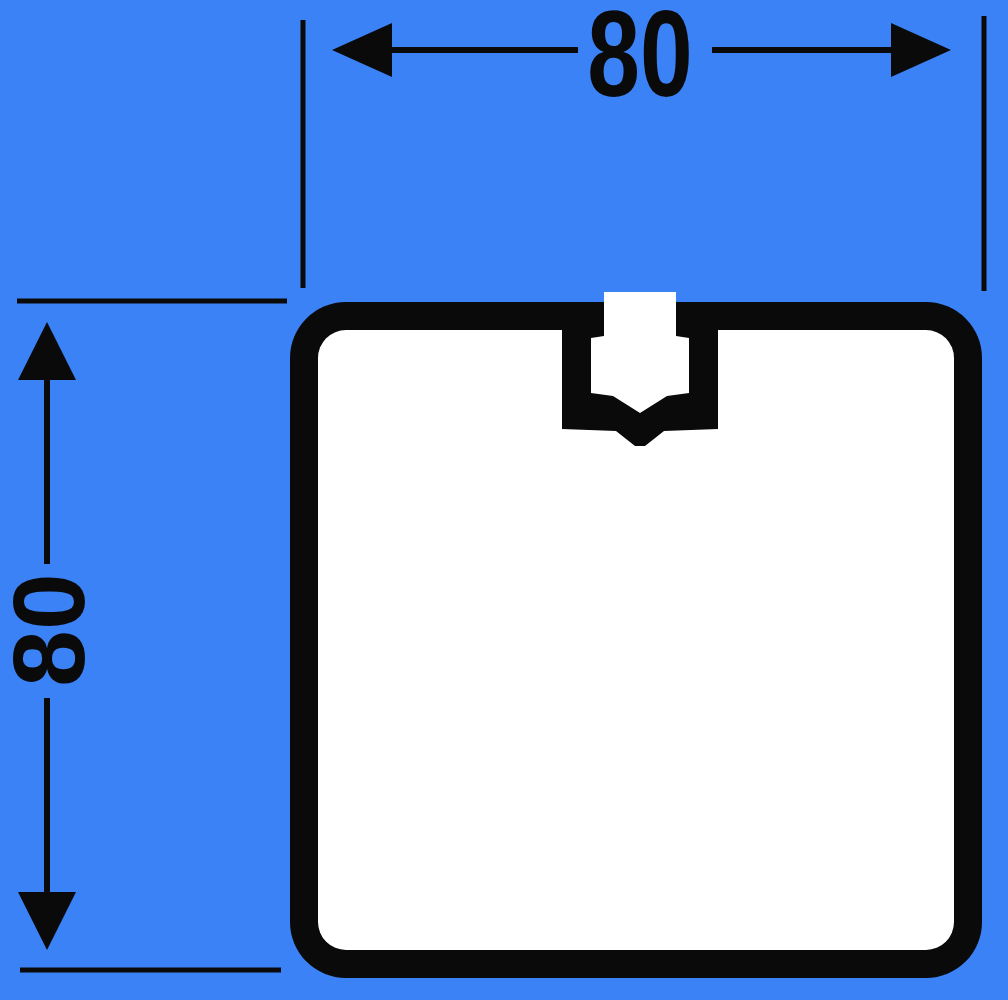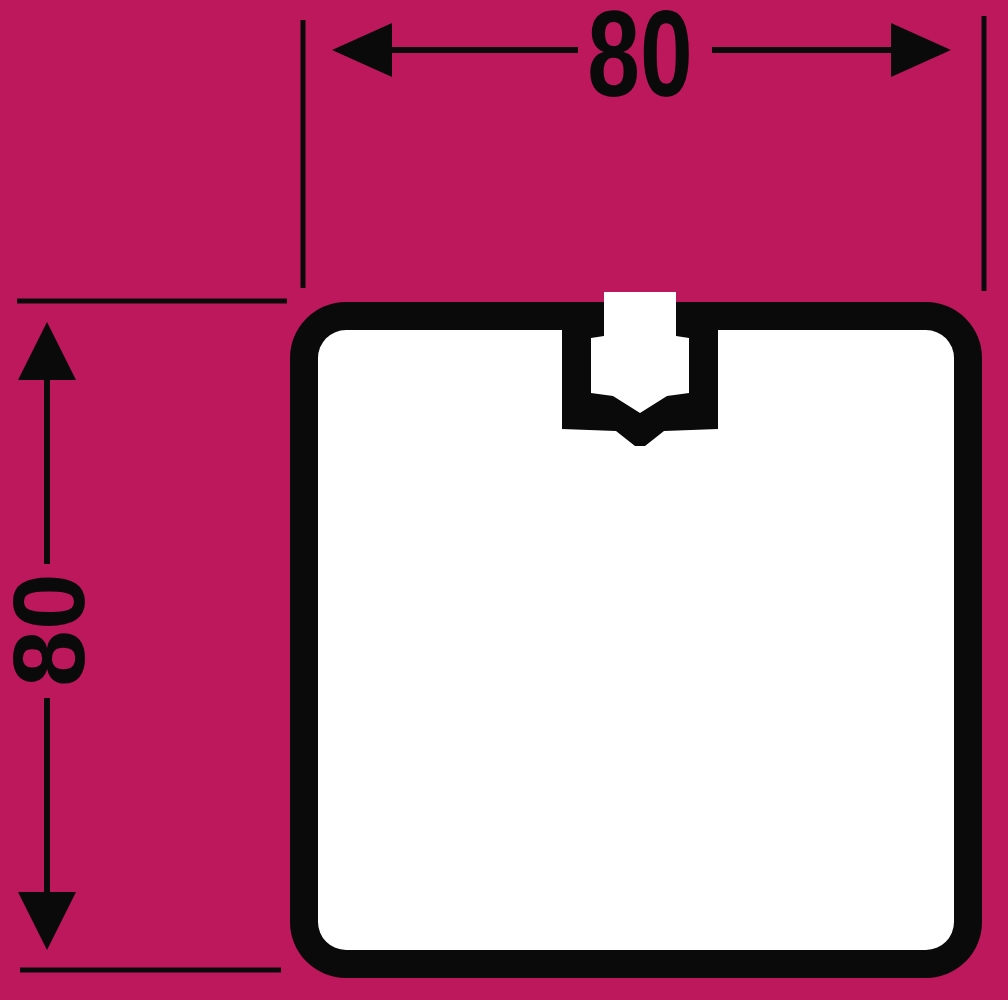--- a/index.html
+++ b/index.html
@@ -4,21 +4,21 @@
 <style>
   html, body {
     margin: 0;
     padding: 0;
     background: #ffffff;
   }
   .sheet {
     position: relative;
     width: 1008px;
     height: 1000px;
-    background: #be185d;
+    background: #3b82f6;
     overflow: hidden;
     font-family: "Liberation Sans", sans-serif;
   }
   svg { display: block; }
   .ink { fill: #0a0a0a; }
   .paper { fill: #ffffff; }
   .dimline {
     stroke: #0a0a0a;
     stroke-width: 6;
     stroke-linecap: butt;

